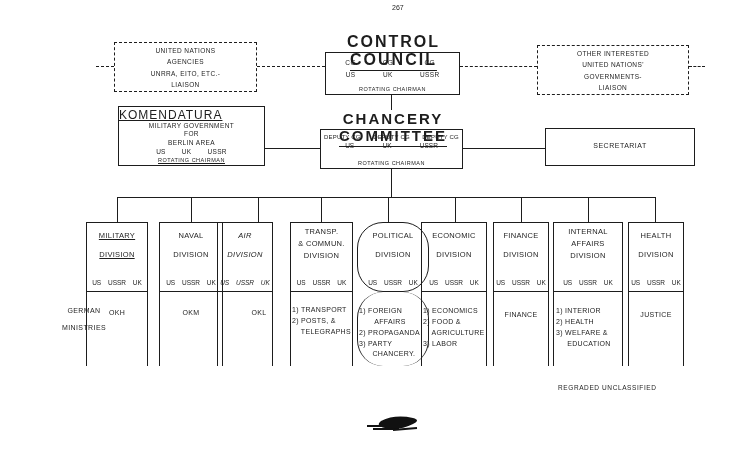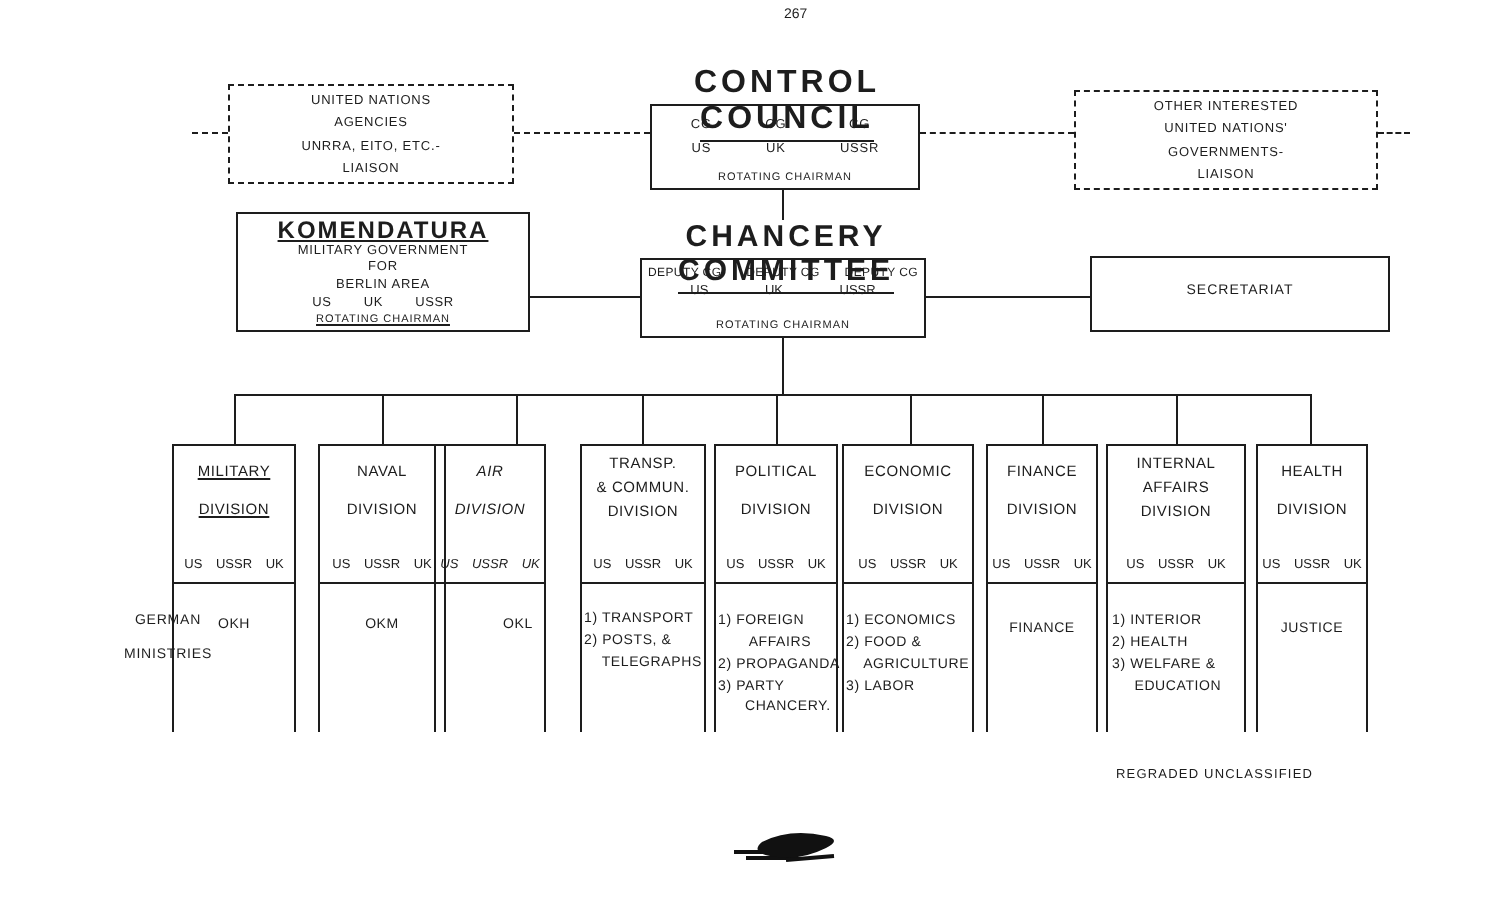--- a/index.html
+++ b/index.html
@@ -8,21 +8,21 @@
     font-family:"Liberation Sans",sans-serif;color:#1d1d1d;overflow:hidden;padding-left:40px;
   }
   .abs{position:absolute;}
   .box{position:absolute;border:1px solid #1d1d1d;box-sizing:border-box;}
   .dashedbox{border:1px dashed #1d1d1d;}
   .ln{position:absolute;background:#1d1d1d;}
   .dash-h{position:absolute;border-top:1px dashed #1d1d1d;height:0;}
   .center{text-align:center;}
   .title-lg{font-size:16px;font-weight:bold;letter-spacing:2px;text-align:center;}
   .title-lg span{border-bottom:1px solid #1d1d1d;padding-bottom:2px;}
-  .title-md{font-size:12px;font-weight:bold;letter-spacing:1px;text-align:center;}
+  .title-md{font-size:12px;font-weight:normal;letter-spacing:1px;text-align:left;}
   .small{font-size:6.5px;line-height:1.75;letter-spacing:0.4px;}
   .tiny{font-size:5.5px;letter-spacing:0.5px;}
   .memrow{font-size:6.5px;word-spacing:14px;text-align:center;letter-spacing:0.3px;}
   
   .cc-members{display:flex;justify-content:space-around;padding:4px 6px 0 6px;}
   .cc-member{text-align:center;font-size:6.5px;line-height:1.8;letter-spacing:0.4px;}
   .note{position:absolute;bottom:2px;left:0;right:0;text-align:center;}
   
   .ec-roles{display:flex;justify-content:space-between;padding:4px 3px 0 3px;font-size:6px;letter-spacing:0.2px;}
   .ec-countries{display:flex;justify-content:space-around;padding:2px 10px 0 10px;font-size:6.5px;}
@@ -32,21 +32,21 @@
   .lines3 .dname{line-height:1.6;padding-top:3px;}
   .dmem{position:absolute;bottom:5px;left:0;right:0;text-align:center;font-size:6.5px;word-spacing:5px;}
   .colext{position:absolute;top:292px;height:74px;border-left:1px solid #1d1d1d;border-right:1px solid #1d1d1d;box-sizing:border-box;}
   .min{position:absolute;font-size:7px;line-height:1.55;letter-spacing:0.3px;}
   .min div{white-space:pre;}
   .min.centered{text-align:center;}
   .d0{left:86px;width:62px;text-decoration:underline;}  .m0{left:86px;width:62px;top:308px;}
   .d1{left:159px;width:64px;} .m1{left:159px;width:64px;top:308px;}
   .d2{left:217px;width:56px;font-style:italic;} .m2{left:233px;width:52px;top:308px;}
   .d3{left:290px;width:63px;} .m3{left:292px;width:63px;top:305px;}
-  .d4{left:357px;width:62px;} .m4{left:359px;width:62px;top:306px;}
+  .d4{left:357px;width:72px;border-radius:26px;} .m4{left:359px;width:62px;top:306px;}
   .d5{left:421px;width:66px;} .m5{left:423px;width:66px;top:306px;}
   .d6{left:493px;width:56px;} .m6{left:493px;width:56px;top:310px;}
   .d7{left:553px;width:70px;} .m7{left:556px;width:70px;top:306px;}
   .d8{left:628px;width:56px;} .m8{left:628px;width:56px;top:310px;}
 </style>
 </head>
 <body>
 
 <div class="canvas">
 

